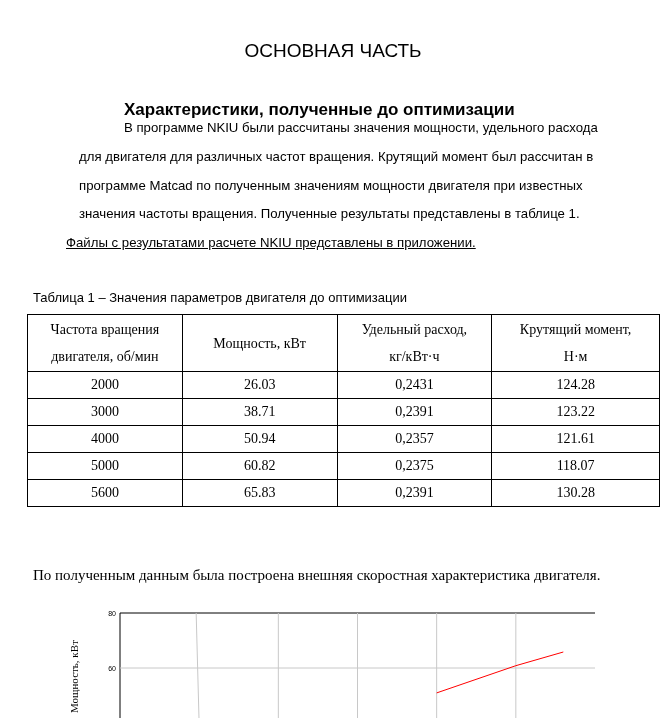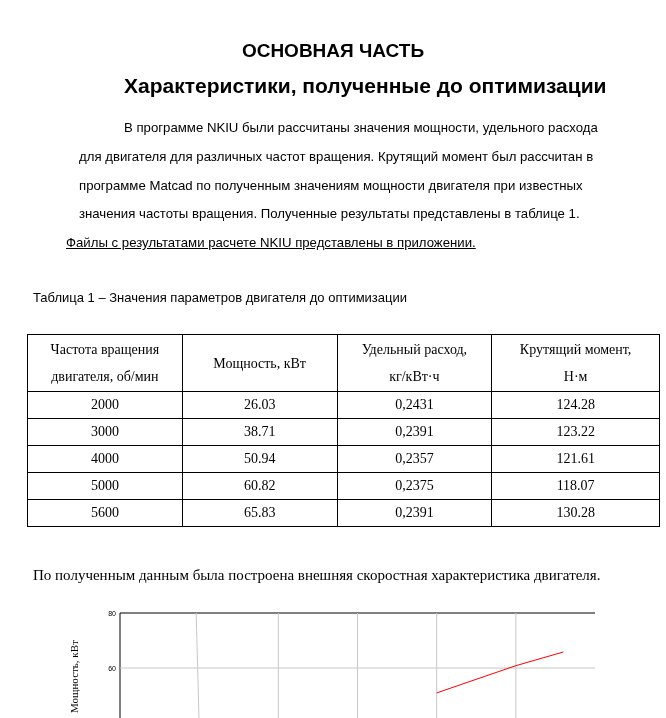--- a/index.html
+++ b/index.html
@@ -3,34 +3,34 @@
   <meta charset="utf-8">
   <style>
     html, body { margin: 0; padding: 0; }
     body {
       width: 666px; height: 718px; overflow: hidden; background: #ffffff;
       font-family: "Liberation Sans", sans-serif; color: #000;
       position: relative;
     }
     .section-title {
       position: absolute; left: 0; width: 666px; top: 40px; text-align: center;
-      font-weight: bold; font-size: 19px;
+      font-weight: normal; font-size: 19px;
     }
     .subsection-title {
-      position: absolute; left: 124px; top: 74px;
-      font-weight: bold; font-size: 21px; text-align: center;
+      position: absolute; left: 124px; top: 100px;
+      font-weight: bold; font-size: 17px; text-align: center;
     }
     .para-line {
       position: absolute; font-size: 13.2px; white-space: nowrap;
     }
     .table-caption {
       position: absolute; left: 33px; top: 290px; font-size: 13px;
     }
     table.params {
-      position: absolute; left: 27px; top: 334px; width: 633px;
+      position: absolute; left: 27px; top: 314px; width: 633px;
       border-collapse: collapse;
       font-family: "Liberation Serif", serif; font-size: 14px;
     }
     table.params td, table.params th {
       border: 1px solid #000; text-align: center; font-weight: normal;
       padding: 0; height: 26px;
     }
     table.params th { height: 56px; line-height: 27px; }
     .after-table {
       position: absolute; left: 33px; top: 567px;

